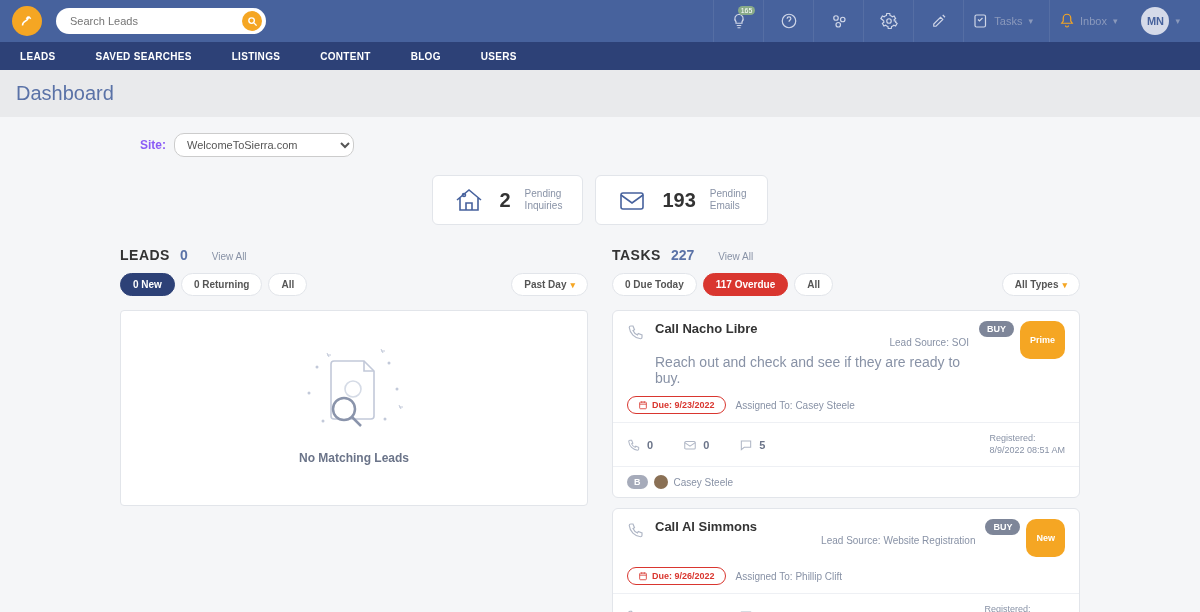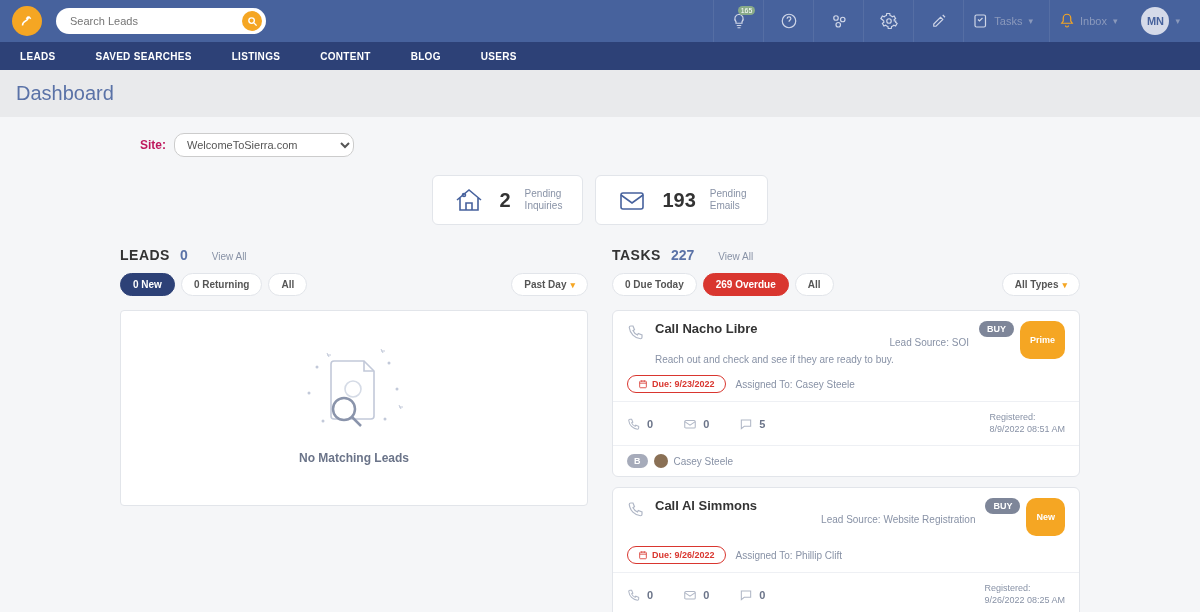--- a/index.html
+++ b/index.html
@@ -26,21 +26,21 @@
 
 
 .page-header { background: #e9eaec; padding: 12px 16px; }
 .page-header h1 { color: #5a72a7; font-size: 20px; font-weight: 400; }
 
 
 .container { max-width: 960px; margin: 0 auto; padding: 16px 0; }
 
 
 .site-row { display: flex; align-items: center; gap: 8px; margin-left: 20px; margin-bottom: 18px; }
-.site-row label { font-size: 12px; font-weight: 600; color: #be185d; }
+.site-row label { font-size: 12px; font-weight: 600; color: #8b5cf6; }
 .site-row select { font-size: 11px; padding: 4px 8px; border: 1px solid #ccc; border-radius: 10px; min-width: 180px; color: #555; background: #fff; }
 
 
 .stat-cards { display: flex; justify-content: center; gap: 12px; margin-bottom: 22px; }
 .stat-card { background: #fff; border: 1px solid #e2e5ea; border-radius: 6px; padding: 10px 20px; display: flex; align-items: center; gap: 14px; min-width: 150px; }
 .stat-card .ic { color: #47629d; }
 .stat-card .num { font-size: 20px; font-weight: 600; color: #333; }
 .stat-card .lbl { font-size: 10px; color: #8892a6; line-height: 1.2; }
 
 
@@ -64,21 +64,21 @@
 .leads-illus { display: flex; justify-content: center; margin-bottom: 10px; position: relative; height: 100px; }
 .leads-msg { font-size: 12px; color: #6b7489; font-weight: 600; }
 
 
 .task-card { background: #fff; border: 1px solid #e2e5ea; border-radius: 6px; margin-bottom: 10px; overflow: hidden; }
 .task-top { display: flex; padding: 10px 14px 6px; gap: 10px; }
 .task-top .phone-ic { color: #b0b7c6; margin-top: 2px; }
 .task-main { flex: 1; }
 .task-title { font-size: 13px; font-weight: 700; color: #333; }
 .task-sub { font-size: 10px; color: #8892a6; margin-top: 1px; text-align: right; }
-.task-note { font-size: 10px; color: #8892a6; margin-top: 6px; }
+.task-note { font-size: 14px; color: #8892a6; margin-top: 6px; }
 .task-badges { display: flex; gap: 6px; align-items: flex-start; }
 .badge-buy { background: #7e8699; color: #fff; font-size: 9px; padding: 3px 8px; border-radius: 10px; font-weight: 600; }
 .badge-prime { background: #f5a623; color: #fff; font-size: 9px; padding: 14px 10px; border-radius: 10px; font-weight: 600; }
 
 .task-meta { display: flex; padding: 4px 14px 8px; gap: 10px; align-items: center; }
 .due-chip { border: 1px solid #d9362f; color: #d9362f; font-size: 9px; padding: 3px 10px; border-radius: 12px; display: flex; align-items: center; gap: 4px; font-weight: 600; }
 .assigned { font-size: 10px; color: #8892a6; }
 
 .task-stats { display: flex; padding: 10px 14px; border-top: 1px solid #eef0f4; gap: 30px; align-items: center; }
 .stat-item { display: flex; align-items: center; gap: 6px; font-size: 11px; color: #6b7489; font-weight: 600; }
@@ -254,21 +254,21 @@
     </div>
 
     <div class="col">
       <div class="section-head">
         <h2>TASKS</h2>
         <span class="count">227</span>
         <a class="view-all">View All</a>
       </div>
       <div class="pill-row">
         <span class="pill">0 Due Today</span>
-        <span class="pill active-red">269 Overdue</span>
+        <span class="pill active-red">117 Overdue</span>
         <span class="pill">All</span>
         <span class="pill-spacer"></span>
         <span class="pill"><span>All Types</span><span class="caret">▾</span></span>
       </div>
 
       <div id="tasks-list">
           <div class="task-card">
             <div class="task-top">
               <span class="phone-ic">
                 <svg width="18" height="18" viewBox="0 0 24 24" fill="none" stroke="currentColor" stroke-width="1.6">

